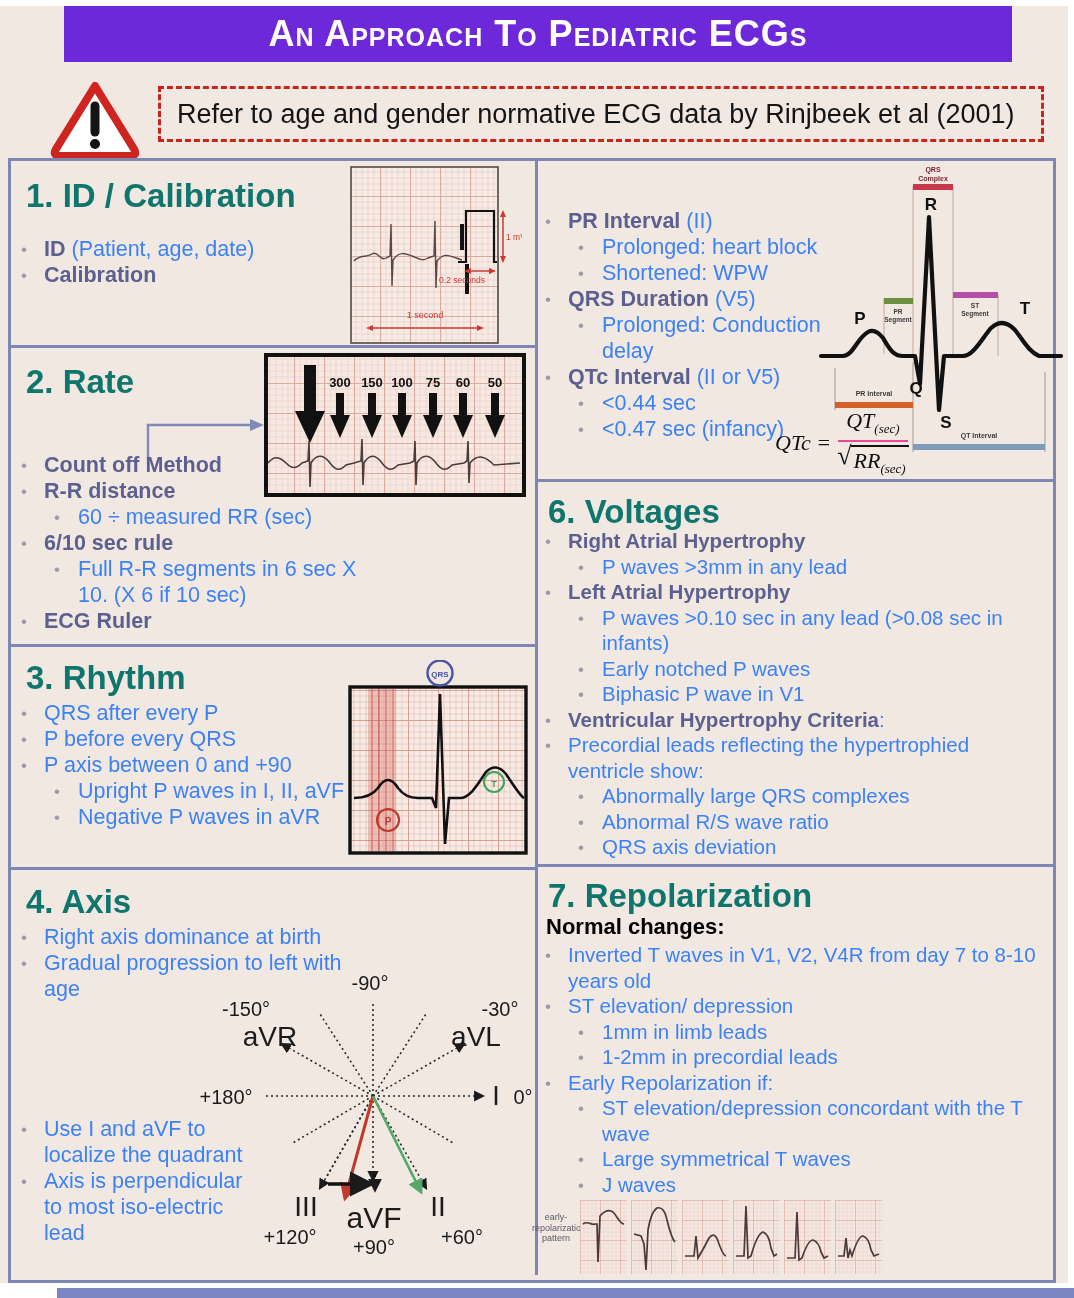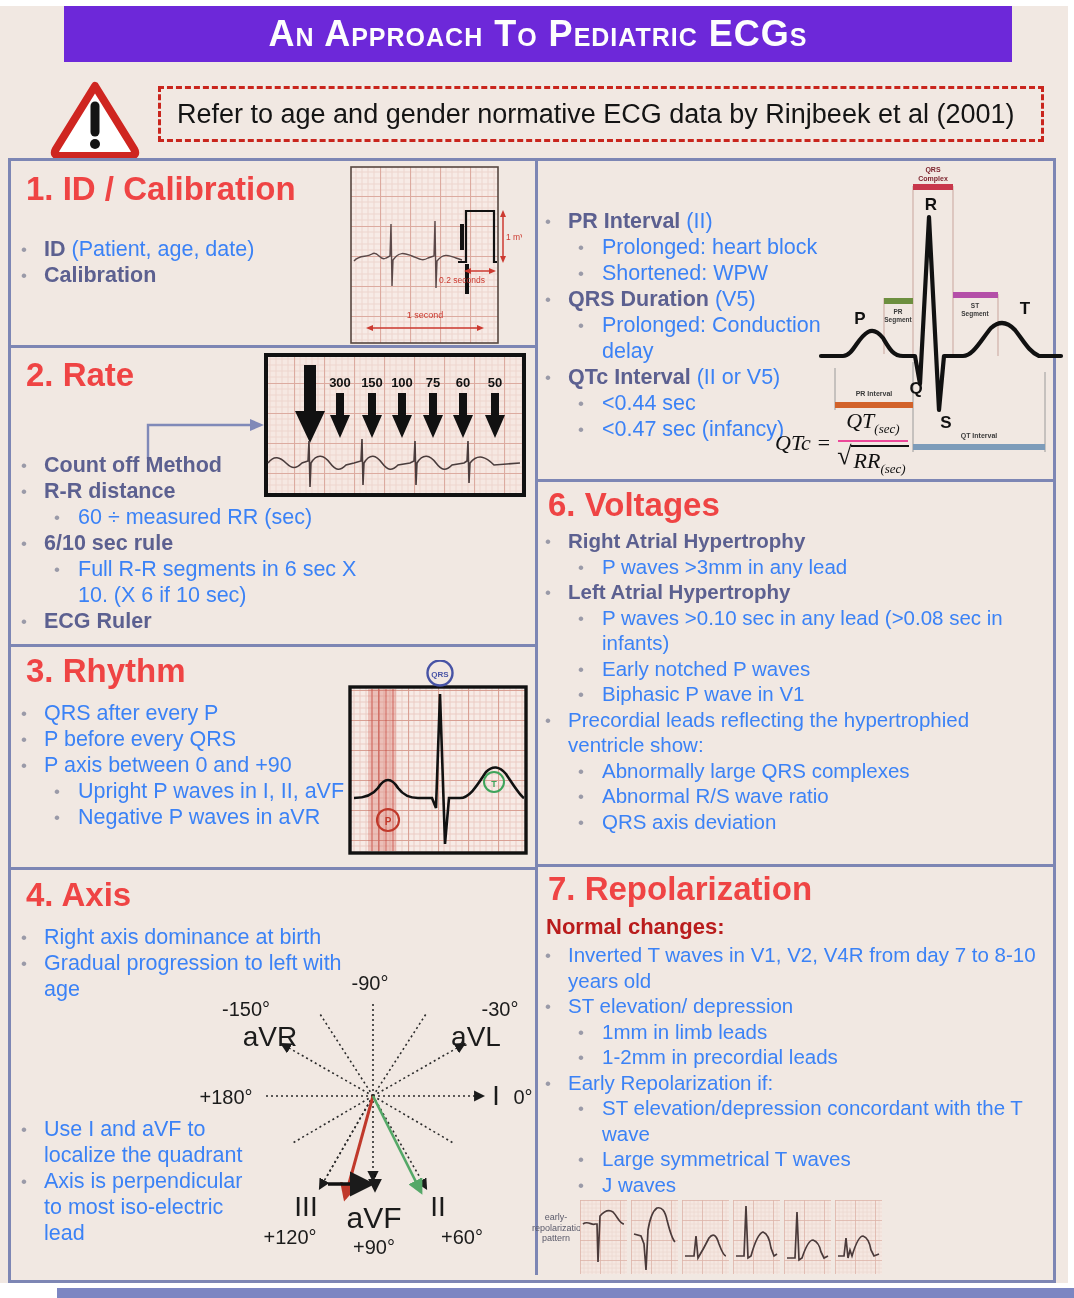--- a/index.html
+++ b/index.html
@@ -6,30 +6,30 @@
   .page{position:relative;width:1074px;height:1298px;background:#ffffff;overflow:hidden;
         font-family:"Liberation Sans",sans-serif;}
   .abs{position:absolute;}
   .pinkbg{left:0;top:6px;width:1068px;height:1277px;background:#f1e8e2;}
   .header{left:64px;top:6px;width:948px;height:56px;background:#6d28d9;display:flex;align-items:center;justify-content:center;}
   .header .ttl{color:#fdfdfd;font-weight:bold;font-size:36px;font-variant:small-caps;letter-spacing:1px;}
   .dashbox{left:158px;top:86px;width:864px;height:50px;border:3px dashed #c9251d;display:flex;align-items:center;padding-left:16px;}
   .dashbox .wt{color:#141414;font-size:27px;}
   .hline{background:#7d86b4;height:3px;}
   .vline{background:#7d86b4;width:3px;}
-  .sec-title{color:#ef4444;font-weight:bold;font-size:33px;}
+  .sec-title{color:#0f766e;font-weight:bold;font-size:33px;margin-top:7px;}
   .list{font-size:21.5px;line-height:26px;color:#8e8ea2;}
   .li{position:relative;}
   .li::before{content:"•";position:absolute;color:#9a9aa8;font-size:17px;top:1px;}
   .l1{padding-left:30px;}  .l1::before{left:7px;}
   .l2{padding-left:64px;}  .l2::before{left:40px;}
   .bd{font-weight:bold;color:#5c6090;}
   .rg{color:#3b82f6;}
   .rlist{font-size:20.5px;line-height:25.5px;}
-  .intro{font-weight:bold;color:#b91c1c;font-size:22px;}
+  .intro{font-weight:bold;color:#000000;font-size:22px;}
   .formula{display:flex;align-items:center;gap:6px;font-family:"Liberation Serif",serif;font-style:italic;font-size:22px;color:#111;}
   .frac{display:inline-flex;flex-direction:column;align-items:center;}
   .num{border-bottom:2px solid #ec4899;padding:0 8px 3px;}
   .den{display:flex;align-items:flex-start;padding-top:3px;}
   .rad{font-style:normal;font-size:26px;line-height:22px;margin-right:-1px;}
   .under{border-top:2px solid #111;padding:1px 3px 0;text-align:right;}
   .formula sub{font-size:13px;}
   .striplabel{font-size:9px;line-height:10.5px;color:#5a5a6a;text-align:center;}
   svg text{font-family:"Liberation Sans",sans-serif;}
 </style>
@@ -288,20 +288,21 @@
   </div>
 
   <div class="abs sec-title" style="left:548px;top:486px">6. Voltages</div>
   <div class="abs list rlist" style="left:538px;top:528px;width:504px">
     <div class="li l1"><span class="bd">Right Atrial Hypertrophy</span><span class="rg"></span></div>
     <div class="li l2"><span class="bd"></span><span class="rg">P waves &gt;3mm in any lead</span></div>
     <div class="li l1"><span class="bd">Left Atrial Hypertrophy</span><span class="rg"></span></div>
     <div class="li l2"><span class="bd"></span><span class="rg">P waves &gt;0.10 sec in any lead (&gt;0.08 sec in infants)</span></div>
     <div class="li l2"><span class="bd"></span><span class="rg">Early notched P waves</span></div>
     <div class="li l2"><span class="bd"></span><span class="rg">Biphasic P wave in V1</span></div>
+    <div class="li l1"><span class="bd">Ventricular Hypertrophy Criteria</span><span class="rg">:</span></div>
     <div class="li l1"><span class="bd"></span><span class="rg">Precordial leads reflecting the hypertrophied ventricle show:</span></div>
     <div class="li l2"><span class="bd"></span><span class="rg">Abnormally large QRS complexes</span></div>
     <div class="li l2"><span class="bd"></span><span class="rg">Abnormal R/S wave ratio</span></div>
     <div class="li l2"><span class="bd"></span><span class="rg">QRS axis deviation</span></div>
   </div>
 
   <div class="abs sec-title" style="left:548px;top:870px">7. Repolarization</div>
   <div class="abs intro" style="left:546px;top:914px">Normal changes:</div>
   <div class="abs list rlist" style="left:538px;top:942px;width:510px">
     <div class="li l1"><span class="bd"></span><span class="rg">Inverted T waves in V1, V2, V4R from day 7 to 8-10 years old</span></div>

